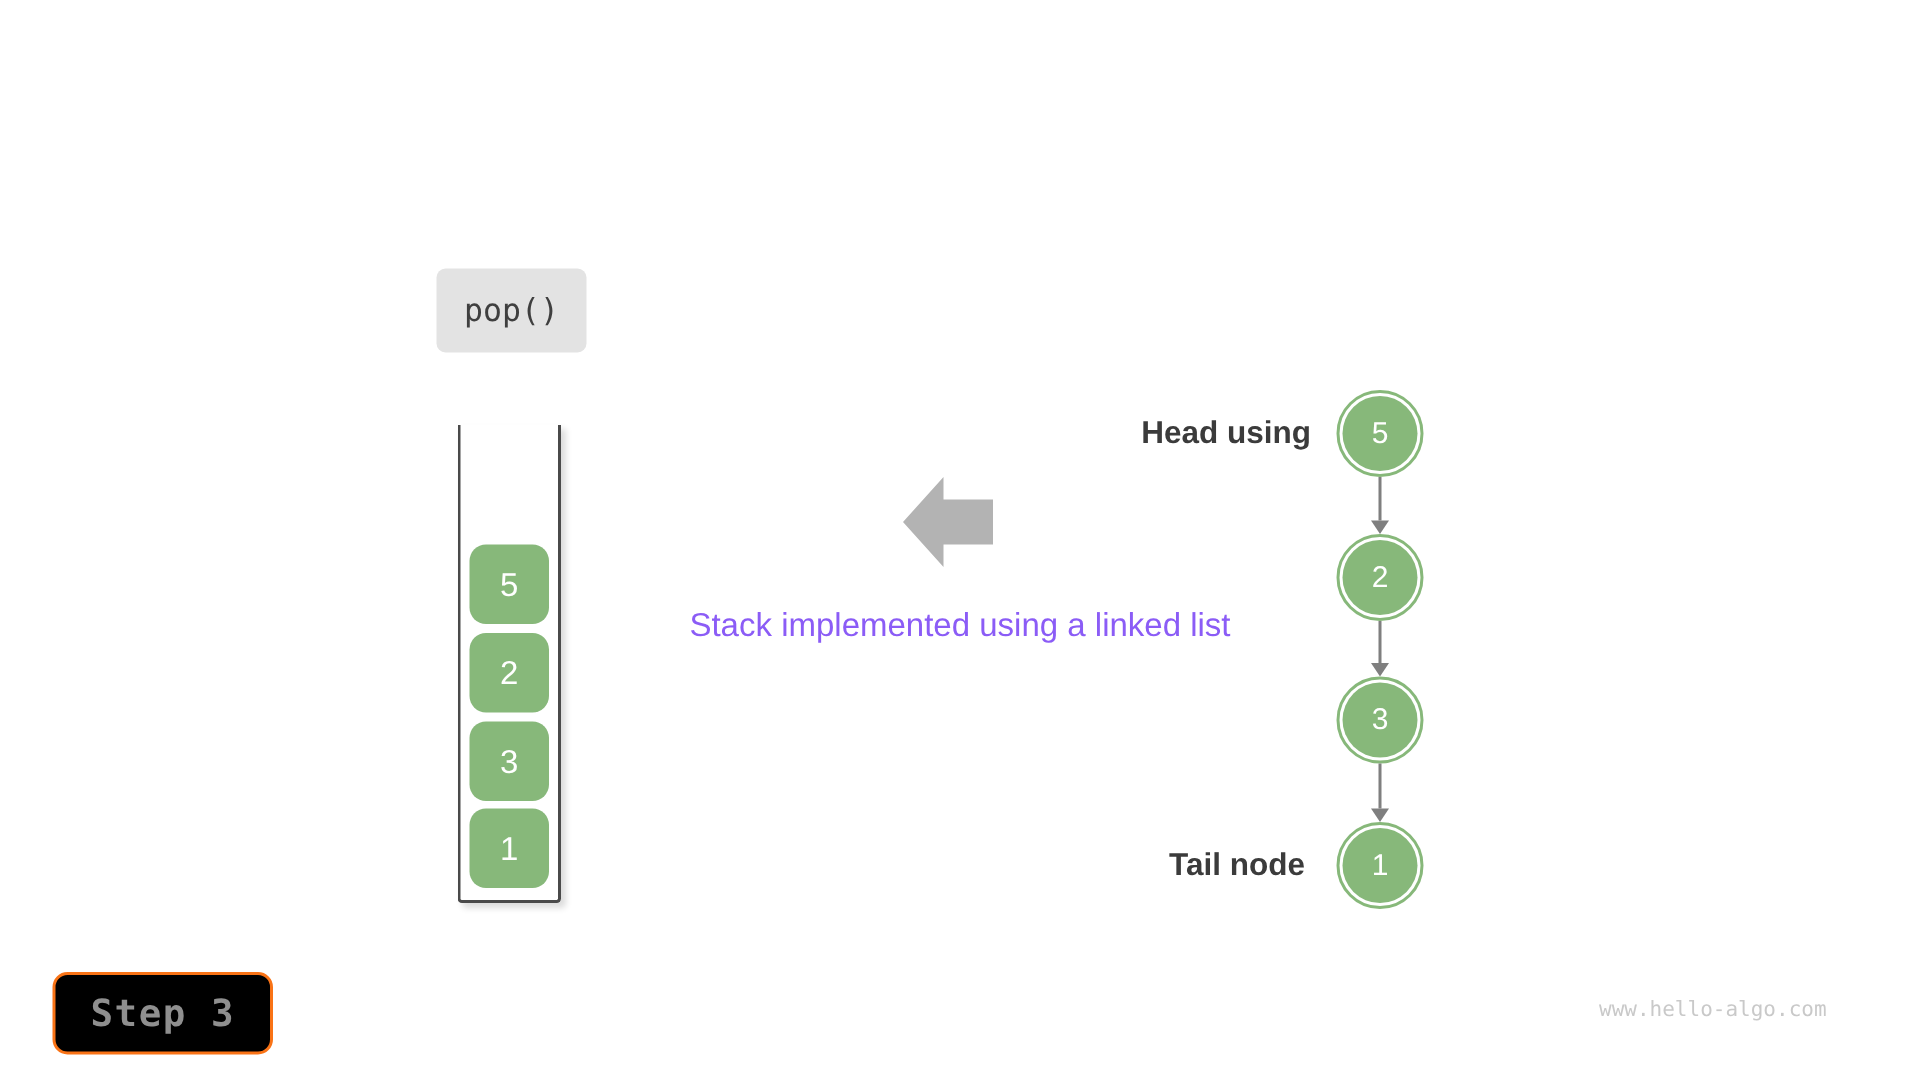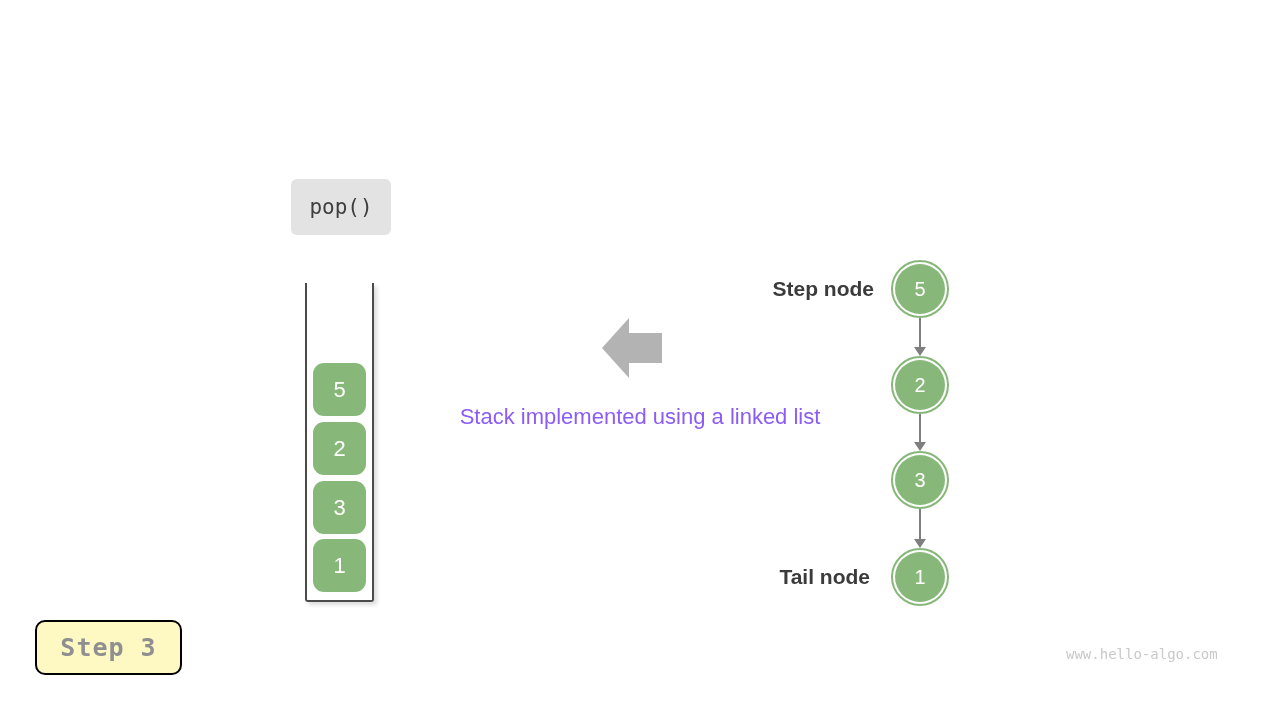--- a/index.html
+++ b/index.html
@@ -85,30 +85,30 @@
   
   .node-label {
     position: absolute; width: 210px; text-align: right;
     font-size: 21px; font-weight: bold; color: #3b3b3b;
   }
   .node-label.head { left: 664px; top: 277px; }
   .node-label.tail { left: 660px; top: 565px; text-align: right; }
 
   
   .step-label {
-    position: absolute; left: 35px; top: 620px; width: 147px; height: 55px;
-    background: #fef9c3; border: 2px solid #000000; border-radius: 10px;
+    position: absolute; left: 35px; top: 648px; width: 147px; height: 55px;
+    background: #000000; border: 2px solid #f97316; border-radius: 10px;
     display: flex; align-items: center; justify-content: center;
     font-family: "DejaVu Sans Mono", "Liberation Mono", monospace;
     font-size: 25px; font-weight: bold; color: #8f8f8f; letter-spacing: 1px;
   }
 
   
   .watermark {
-    position: absolute; left: 1066px; top: 646px;
+    position: absolute; left: 1066px; top: 665px;
     font-family: "DejaVu Sans Mono", "Liberation Mono", monospace;
     font-size: 14px; color: #c9c9c9;
   }
 </style>
 </head>
 <body>
 
 <div class="canvas">
 
   <div class="op-label">pop()</div>
@@ -119,21 +119,21 @@
   <div class="stack-item s1">2</div>
   <div class="stack-item s2">3</div>
   <div class="stack-item s3">1</div>
 
   <svg class="big-arrow" viewBox="0 0 60 62" xmlns="http://www.w3.org/2000/svg">
     <polygon points="0,31 27,1 27,16 60,16 60,46 27,46 27,61" fill="#b3b3b3"></polygon>
   </svg>
 
   <div class="caption">Stack implemented using a linked list</div>
 
-  <div class="node-label head">Step node</div>
+  <div class="node-label head">Head using</div>
   <div class="node-label tail">Tail node</div>
 
   <div class="ll-node n0">
     <div class="inner">5</div>
   </div>
   <div class="connector c0">
     <div class="line"></div>
     <div class="head"></div>
   </div>
   <div class="ll-node n1">

